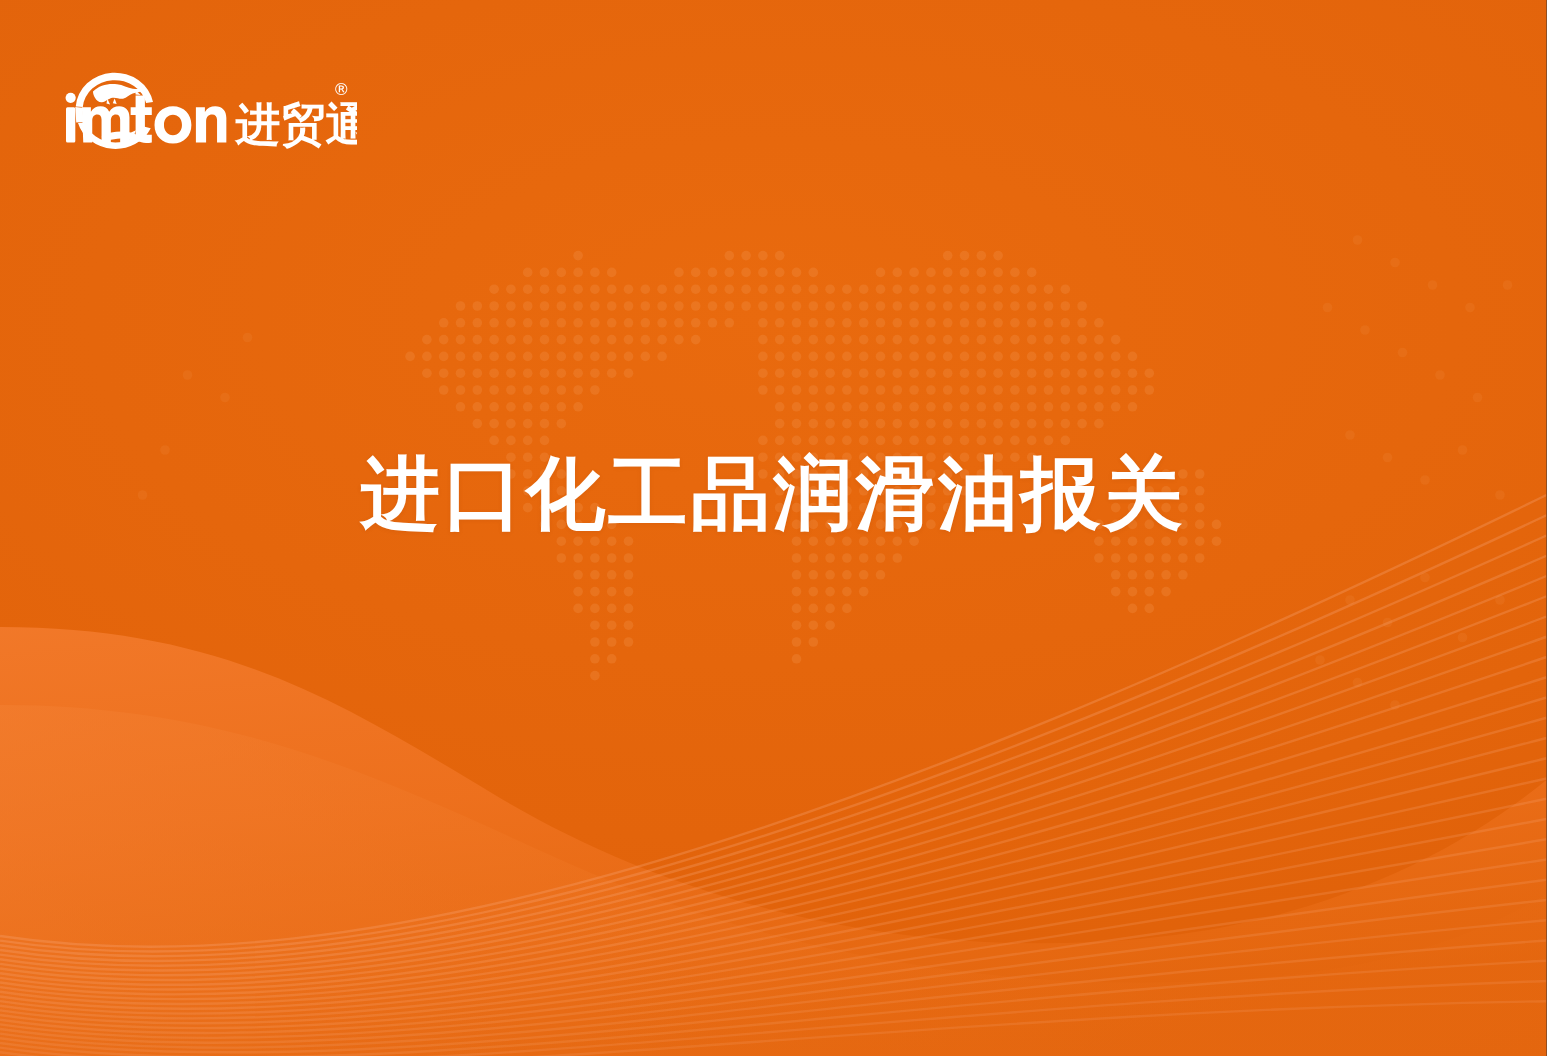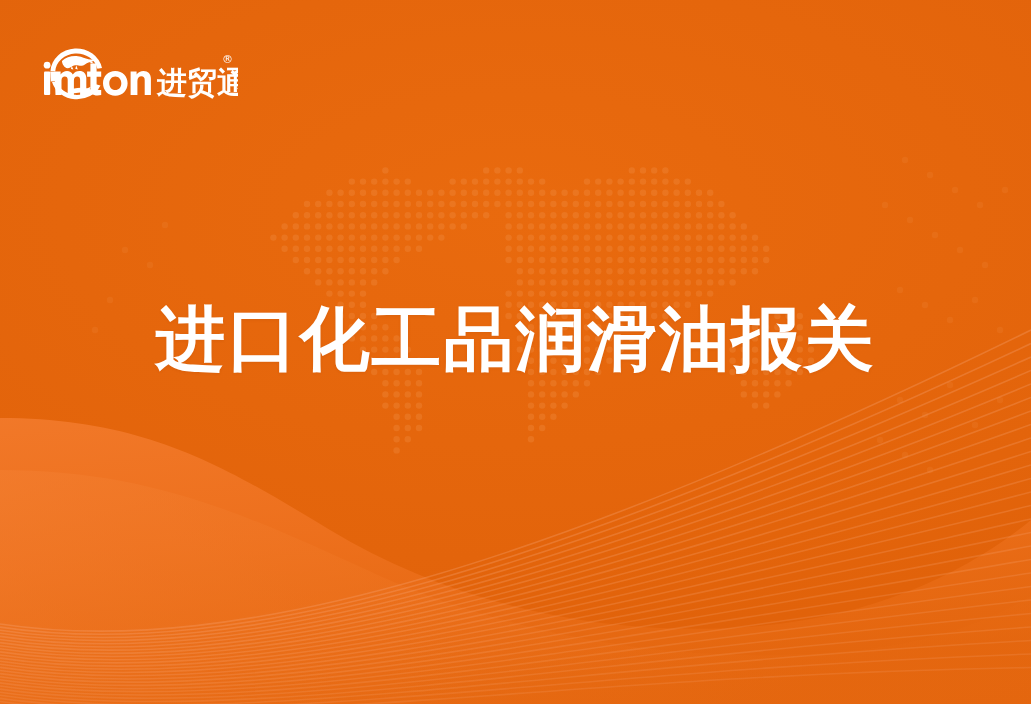--- a/index.html
+++ b/index.html
@@ -71,21 +71,21 @@
     position: absolute;
     left: 0;
     top: 302px;
     width: 1031px;
     text-align: center;
   }
   .title {
     display: inline-block;
     margin: 0;
     color: #ffffff;
-    font-size: 70px;
+    font-size: 53px;
     line-height: 1.06;
     font-weight: 700;
     letter-spacing: 2px;
     font-family: "DejaVu Sans", "Liberation Sans", sans-serif;
     text-shadow: 0 1px 3px rgba(120,45,0,0.10);
     white-space: nowrap;
   }
 </style>
 </head>
 <body>

